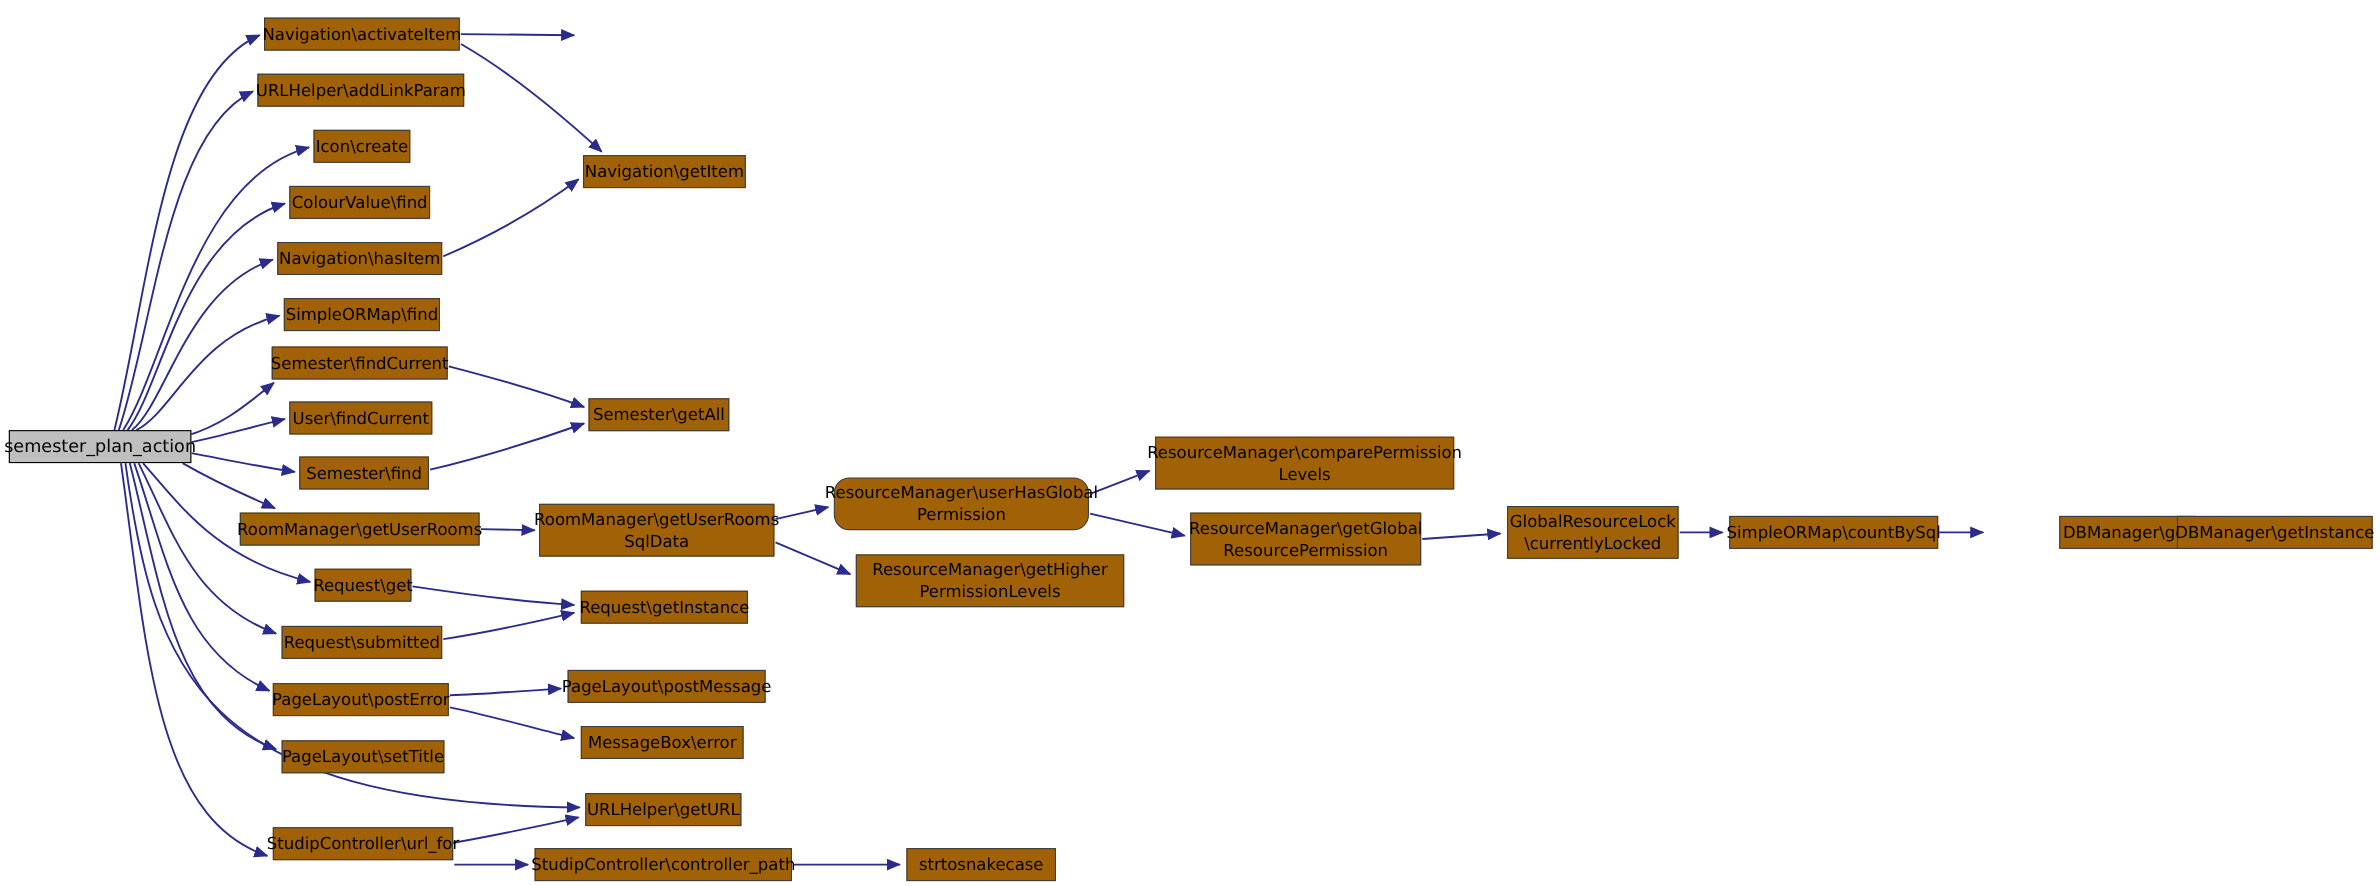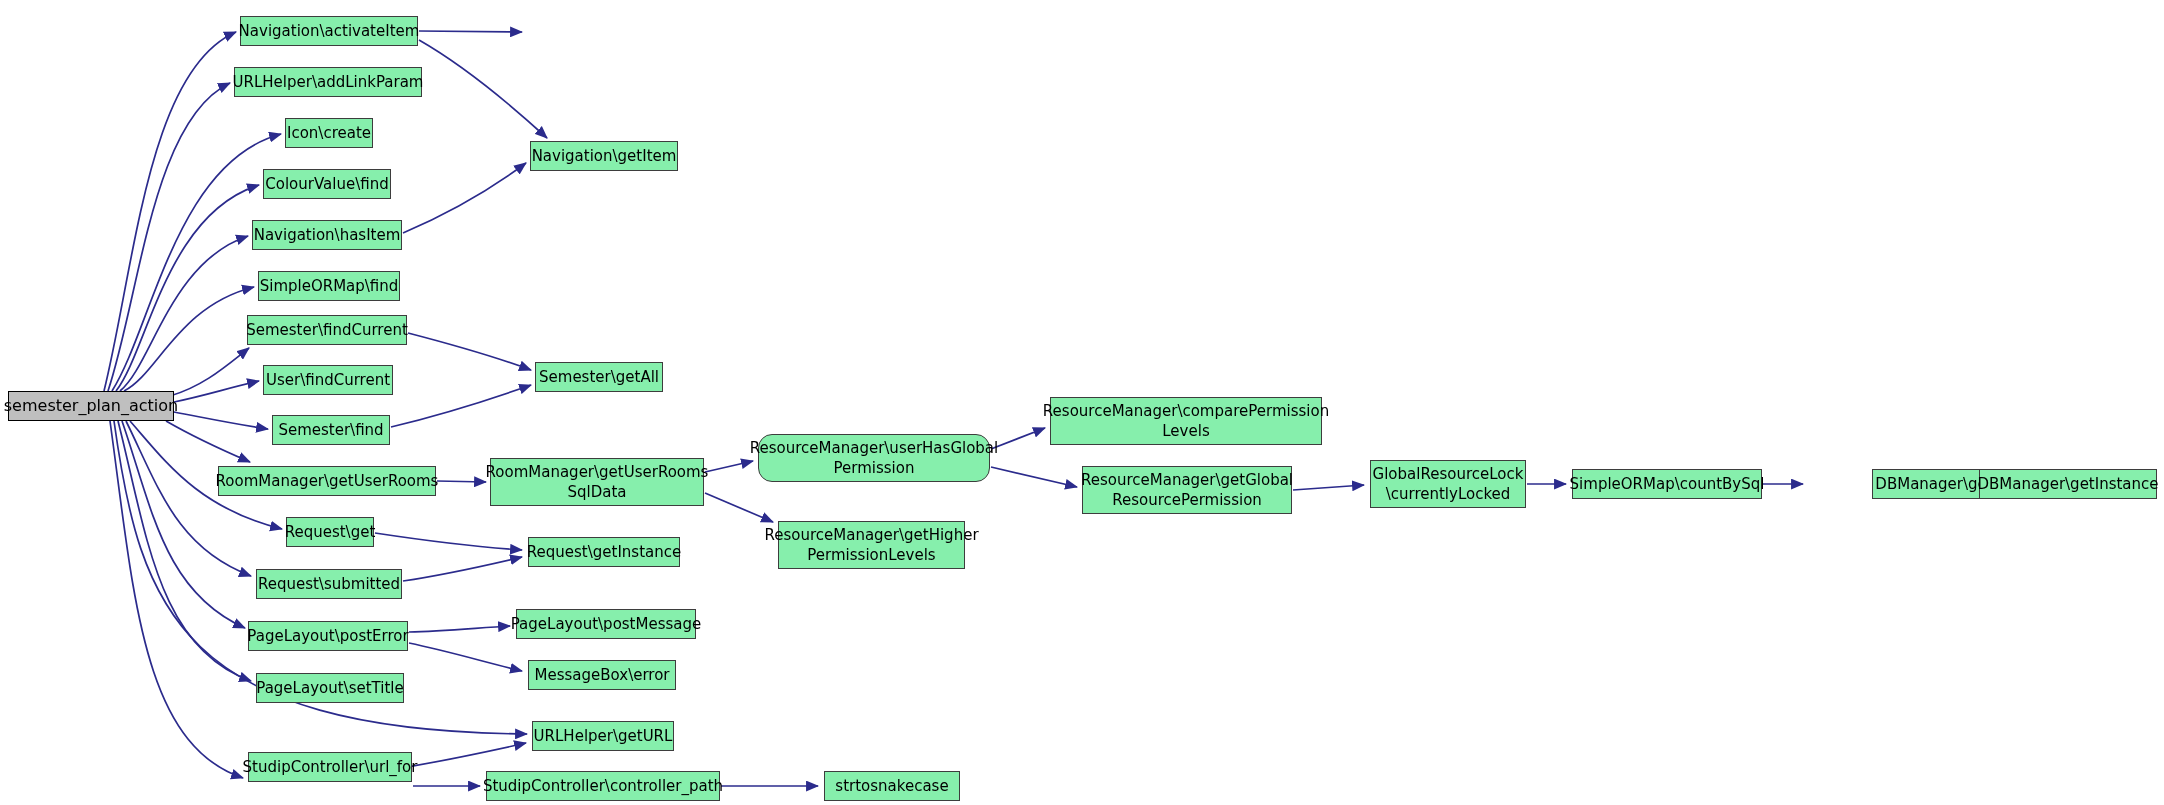--- a/index.html
+++ b/index.html
@@ -10,21 +10,21 @@
     font-family:"DejaVu Sans", "Liberation Sans", sans-serif;
     overflow:hidden;
   }
   .edges { position:absolute; left:0; top:0; width:2164px; height:805px; }
   .node {
     position:absolute;
     box-sizing:border-box;
     display:flex; align-items:center; justify-content:center;
     text-align:center;
     border:1.4px solid #3d3d3d;
-    background:#86efac;
+    background:#a16207;
     color:#000000;
     font-size:15px;
     line-height:20px;
     white-space:pre-line;
     z-index:2;
     padding:0 4px;
   }
   .node.root {
     background:#bfbfbf;
     border:1.8px solid #000000;
@@ -94,21 +94,21 @@
   <div class="node" style="left:258px; top:271px; width:142px; height:30px;">SimpleORMap\find</div>
   <div class="node" style="left:247px; top:315px; width:160px; height:30px;">Semester\findCurrent</div>
   <div class="node" style="left:263px; top:365px; width:130px; height:30px;">User\findCurrent</div>
   <div class="node" style="left:535px; top:362px; width:128px; height:30px;">Semester\getAll</div>
   <div class="node" style="left:272px; top:415px; width:118px; height:30px;">Semester\find</div>
   <div class="node" style="left:218px; top:466px; width:218px; height:30px;">RoomManager\getUserRooms</div>
   <div class="node" style="left:490px; top:458px; width:214px; height:48px;">RoomManager\getUserRooms
 SqlData</div>
   <div class="node" style="left:758px; top:434px; width:232px; height:48px;border-radius:14px;">ResourceManager\userHasGlobal
 Permission</div>
-  <div class="node" style="left:778px; top:504px; width:187px; height:48px;margin-top:17px;">ResourceManager\getHigher
+  <div class="node" style="left:778px; top:504px; width:244px; height:48px;">ResourceManager\getHigher
 PermissionLevels</div>
   <div class="node" style="left:1050px; top:397px; width:272px; height:48px;">ResourceManager\comparePermission
 Levels</div>
   <div class="node" style="left:1082px; top:466px; width:210px; height:48px;">ResourceManager\getGlobal
 ResourcePermission</div>
   <div class="node" style="left:1370px; top:460px; width:156px; height:48px;">GlobalResourceLock
 \currentlyLocked</div>
   <div class="node" style="left:1572px; top:469px; width:190px; height:30px;">SimpleORMap\countBySql</div>
   <div class="node" style="left:1872px; top:469px; width:124px; height:30px;">DBManager\get</div>
   <div class="node" style="left:1979px; top:469px; width:178px; height:30px;">DBManager\getInstance</div>

